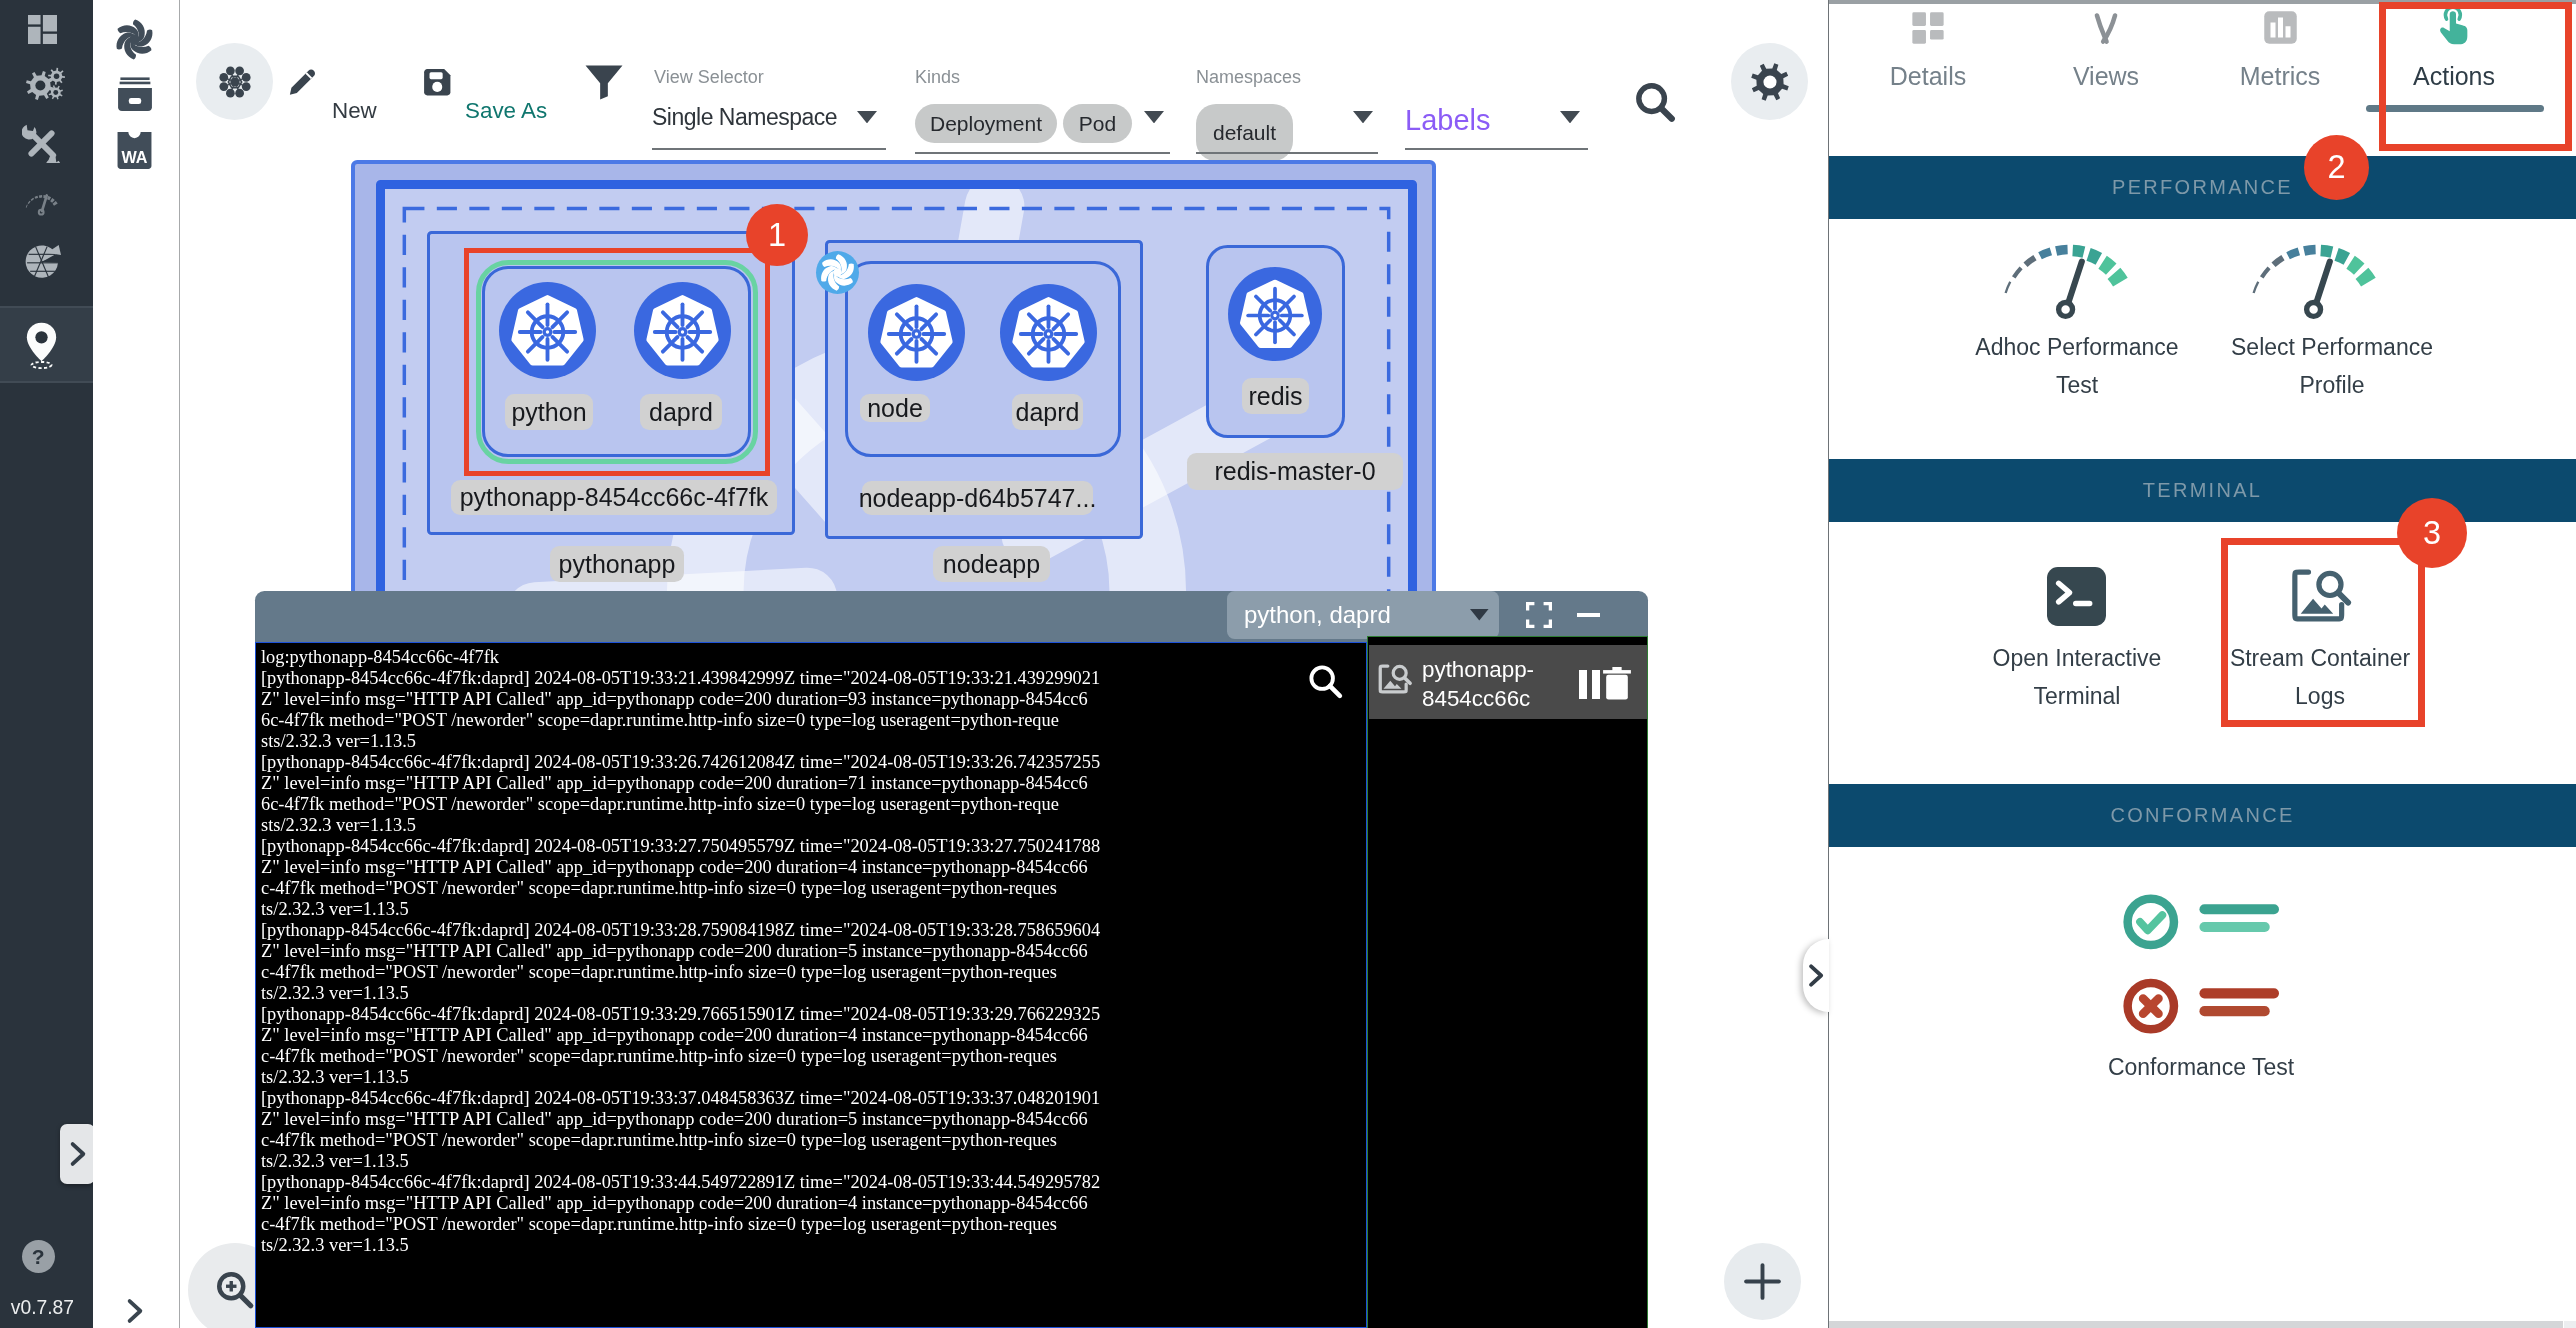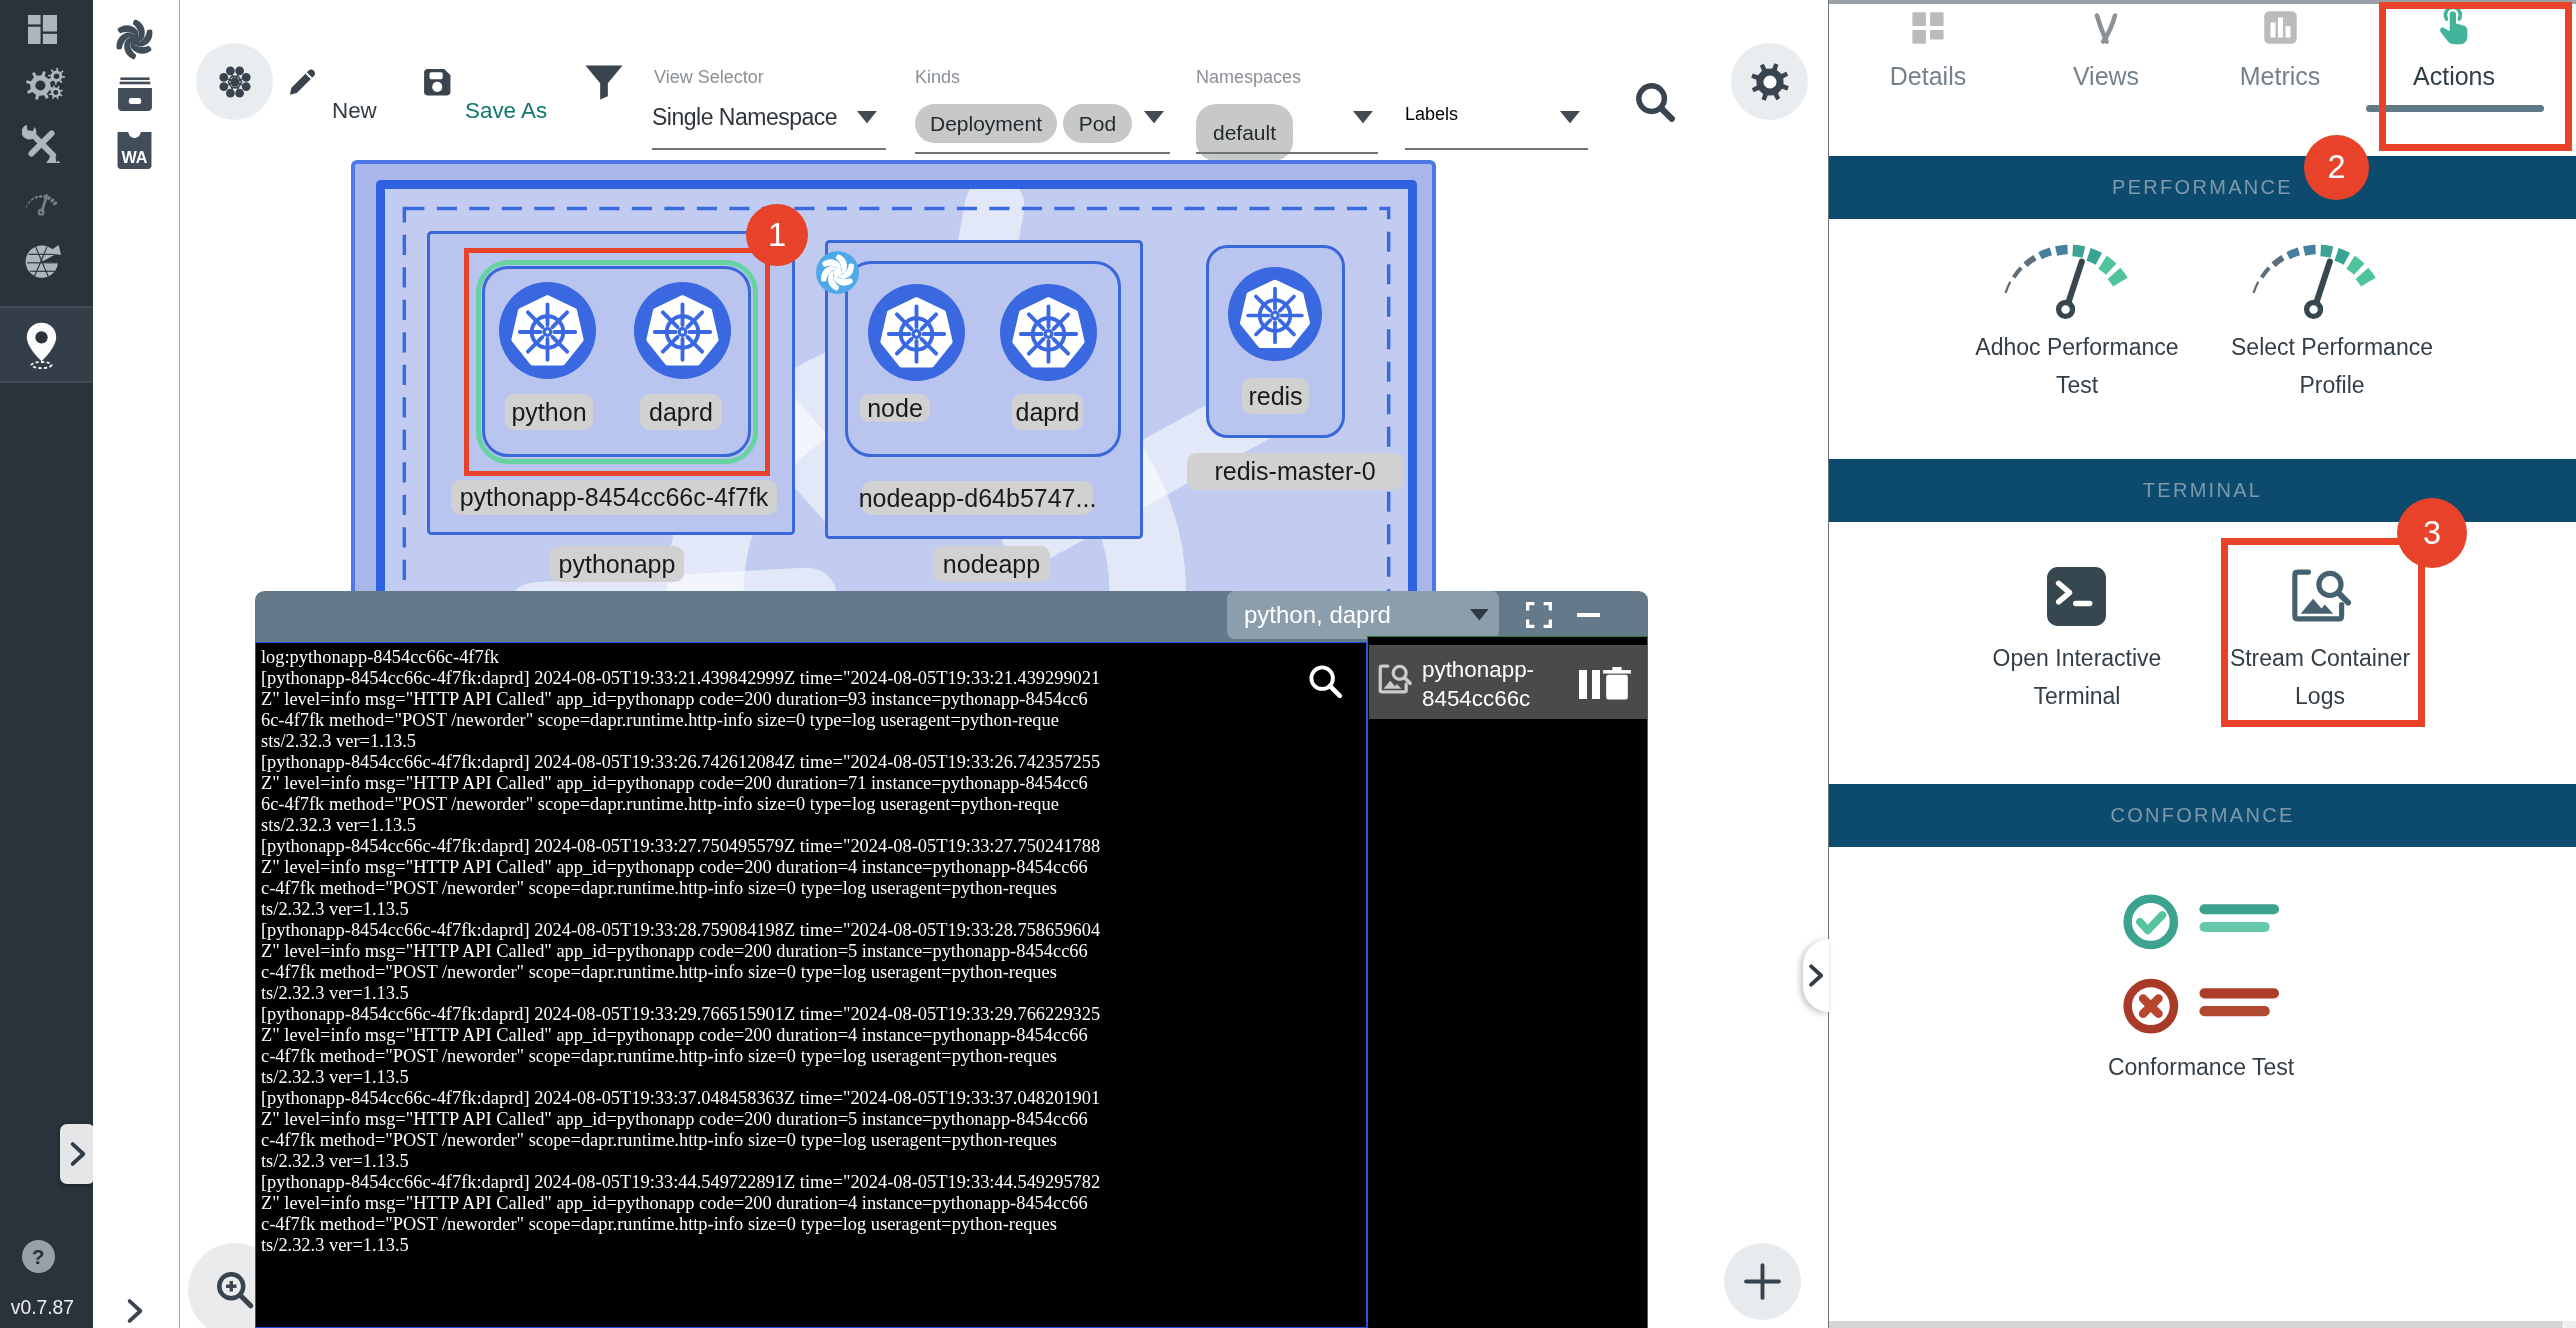--- a/index.html
+++ b/index.html
@@ -156,21 +156,21 @@
 <svg class="abs" style="left:1144px;top:111px" width="20" height="12.4" viewBox="0 0 26 16">
     <polygon points="0,0 26,0 13,16" fill="#424a52"></polygon>
   </svg>
 <div class="abs" style="left:915px;top:152px;width:255px;height:1.5px;background:#6f7478"></div>
 <div class="abs" style="left:1196px;top:67px;font-size:18px;color:#8a9095">Namespaces</div>
 <div class="chip" style="left:1196px;top:104px;width:97px;height:57px;border-radius:20px;background:#c7c9c9;font-size:21px;color:#26292e">default</div>
 <svg class="abs" style="left:1353px;top:111px" width="20" height="12.4" viewBox="0 0 26 16">
     <polygon points="0,0 26,0 13,16" fill="#424a52"></polygon>
   </svg>
 <div class="abs" style="left:1196px;top:152px;width:182px;height:1.5px;background:#6f7478"></div>
-<div class="abs" style="left:1405px;top:104px;font-size:18px;color:#000000">Labels</div>
+<div class="abs" style="left:1405px;top:104px;font-size:29px;color:#8b5cf6">Labels</div>
 <svg class="abs" style="left:1560px;top:111px" width="20" height="12.4" viewBox="0 0 26 16">
     <polygon points="0,0 26,0 13,16" fill="#424a52"></polygon>
   </svg>
 <div class="abs" style="left:1405px;top:148px;width:183px;height:1.5px;background:#6f7478"></div>
 <svg class="abs" style="left:1633px;top:80px" width="45" height="45" viewBox="0 0 58 58">
 <circle cx="24" cy="24" r="16.5" fill="none" stroke="#3a444e" stroke-width="7"></circle>
 <line x1="36" y1="36" x2="50" y2="50" stroke="#3a444e" stroke-width="8" stroke-linecap="round"></line>
   </svg>
 <div class="abs" style="left:1731px;top:43px;width:77px;height:77px;border-radius:50%;background:#e9edf0"></div>
 <svg class="abs" style="left:1750px;top:62px" width="40" height="40" viewBox="0 0 52 52">

